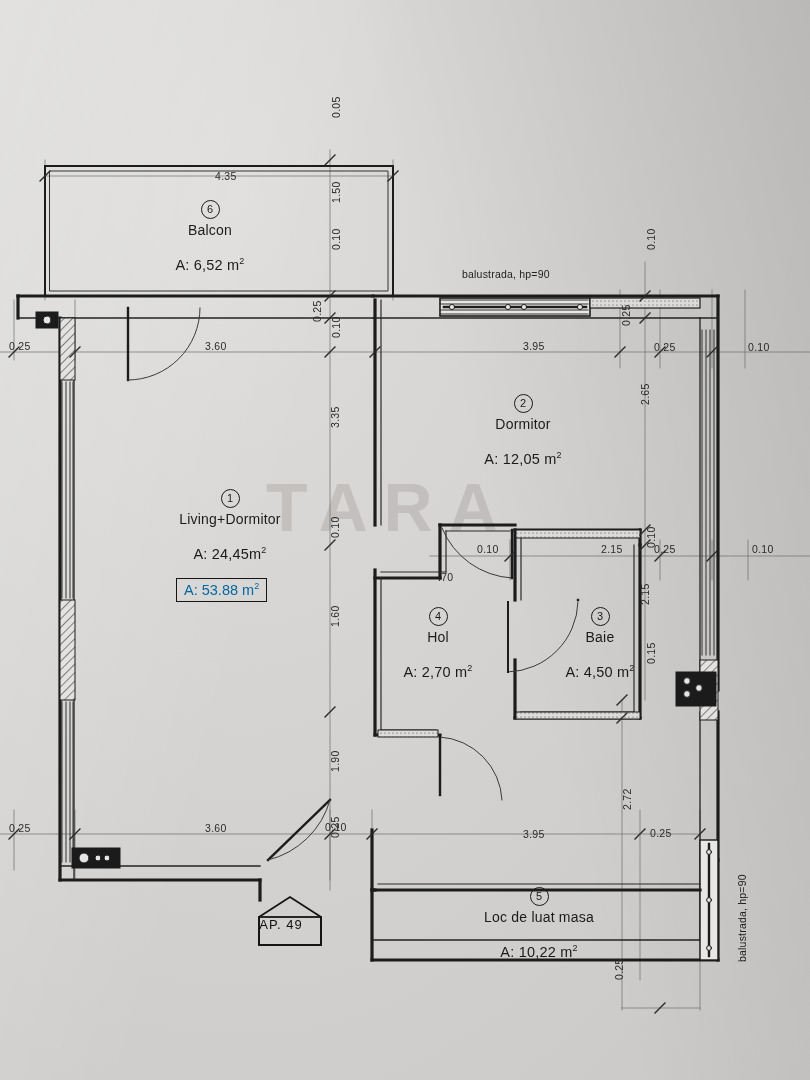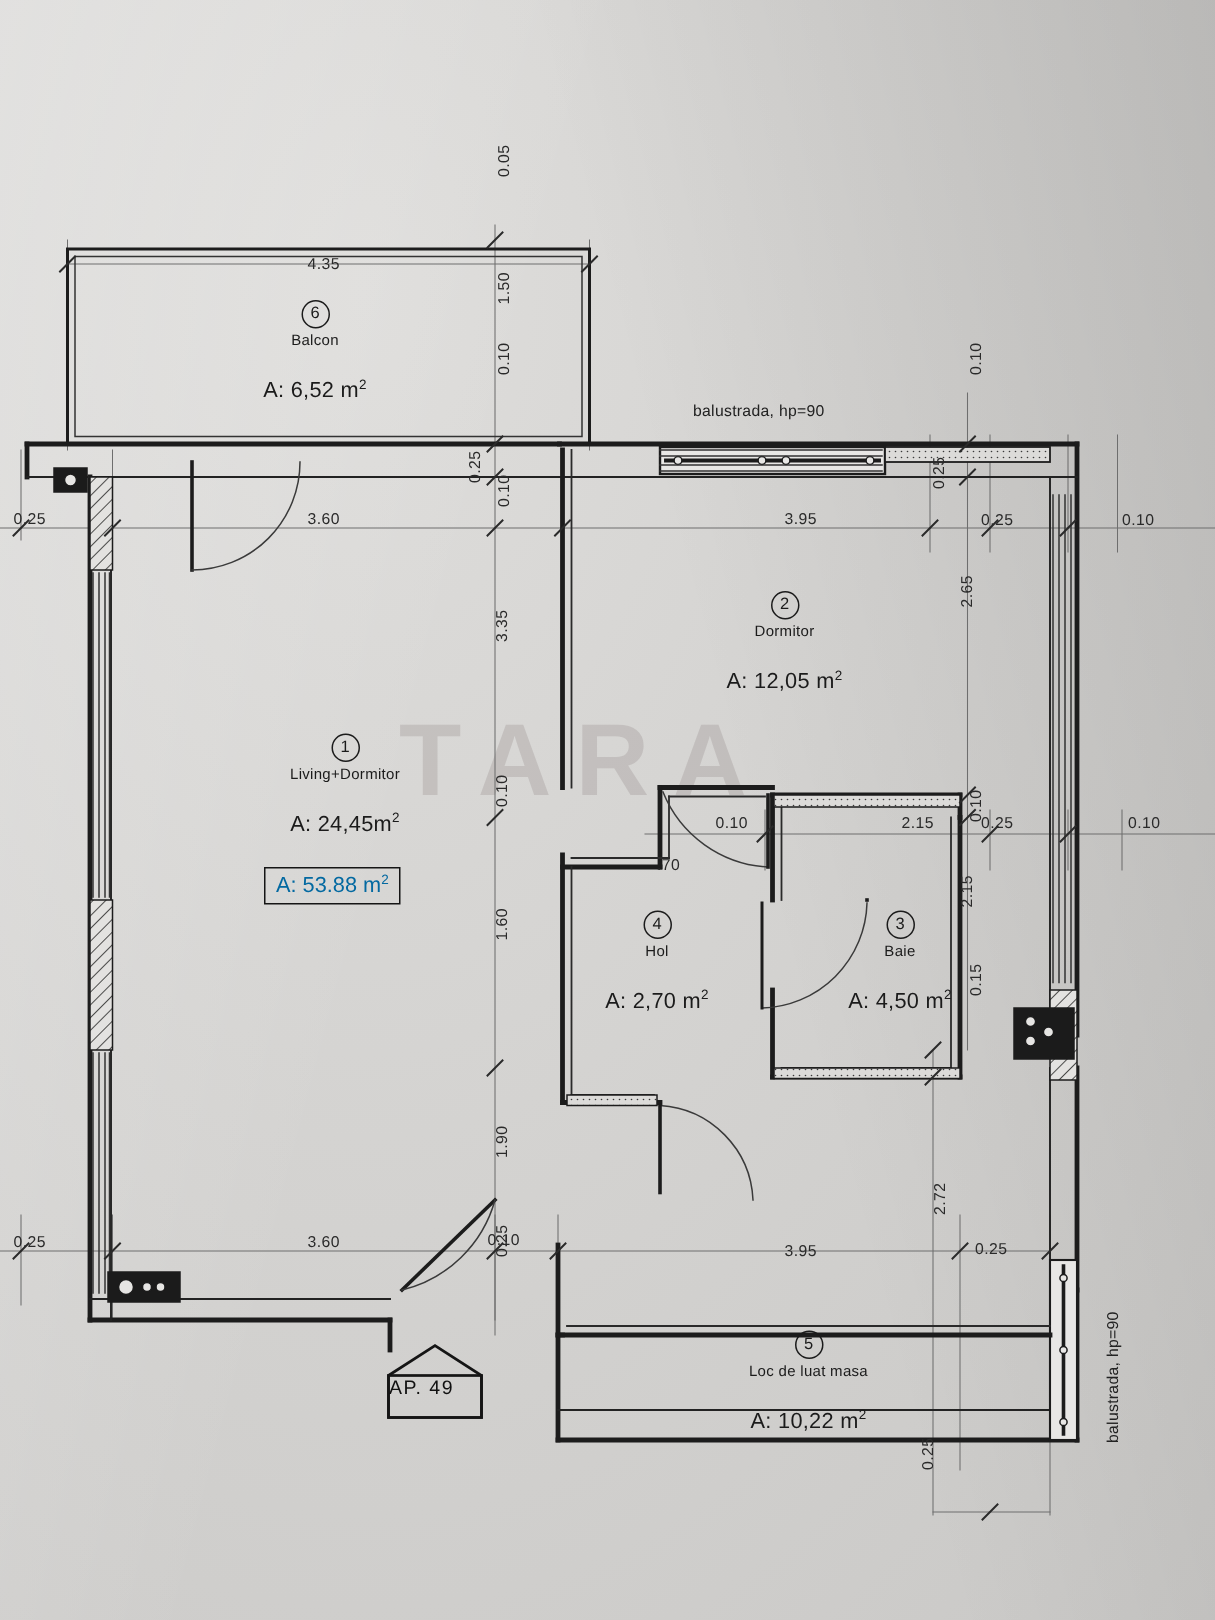--- a/index.html
+++ b/index.html
@@ -42,21 +42,21 @@
     line-height:1.25;
     white-space:nowrap;
   }
   .lbl .rn{
     display:inline-block;
     width:17px;height:17px;line-height:16px;
     border:1.3px solid #1b1b1b;border-radius:50%;
     font-size:11px;text-align:center;
     margin-bottom:3px;
   }
-  .lbl .nm{font-size:10px;letter-spacing:.2px;}
+  .lbl .nm{font-size:14px;letter-spacing:.2px;}
   .lbl .ar{font-size:14.5px;letter-spacing:.2px;margin-top:16px;}
   sup{font-size:.62em;}
   .totbox{
     position:absolute;
     border:1.6px solid #151515;
     padding:2px 7px 3px 7px;
     font-size:14.5px;
     color:#0369a1;
     background:transparent;
     white-space:nowrap;
@@ -440,21 +440,21 @@
 </div>
 
 <div id="aptag">
   <div class="tagtxt">AP. 49</div>
 </div>
 
 <div class="note" style="left:462px;top:268px;">balustrada, hp=90</div>
 <div class="note notev" style="left:736px;top:962px;">balustrada, hp=90</div>
 
 <div id="dims">
-    <div class="dim" style="left: 205px; top: 170px;">4.35</div>
+    <div class="dim" style="left: 215px; top: 170px;">4.35</div>
     <div class="dim dimv" style="left: 330px; top: 118px;">0.05</div>
     <div class="dim dimv" style="left: 330px; top: 203px;">1.50</div>
     <div class="dim dimv" style="left: 330px; top: 250px;">0.10</div>
     <div class="dim dimv" style="left: 311px; top: 322px;">0.25</div>
     <div class="dim dimv" style="left: 330px; top: 338px;">0.10</div>
     <div class="dim" style="left: 9px; top: 340px;">0.25</div>
     <div class="dim" style="left: 205px; top: 340px;">3.60</div>
     <div class="dim" style="left: 523px; top: 340px;">3.95</div>
     <div class="dim dimv" style="left: 620px; top: 326px;">0.25</div>
     <div class="dim" style="left: 654px; top: 341px;">0.25</div>

